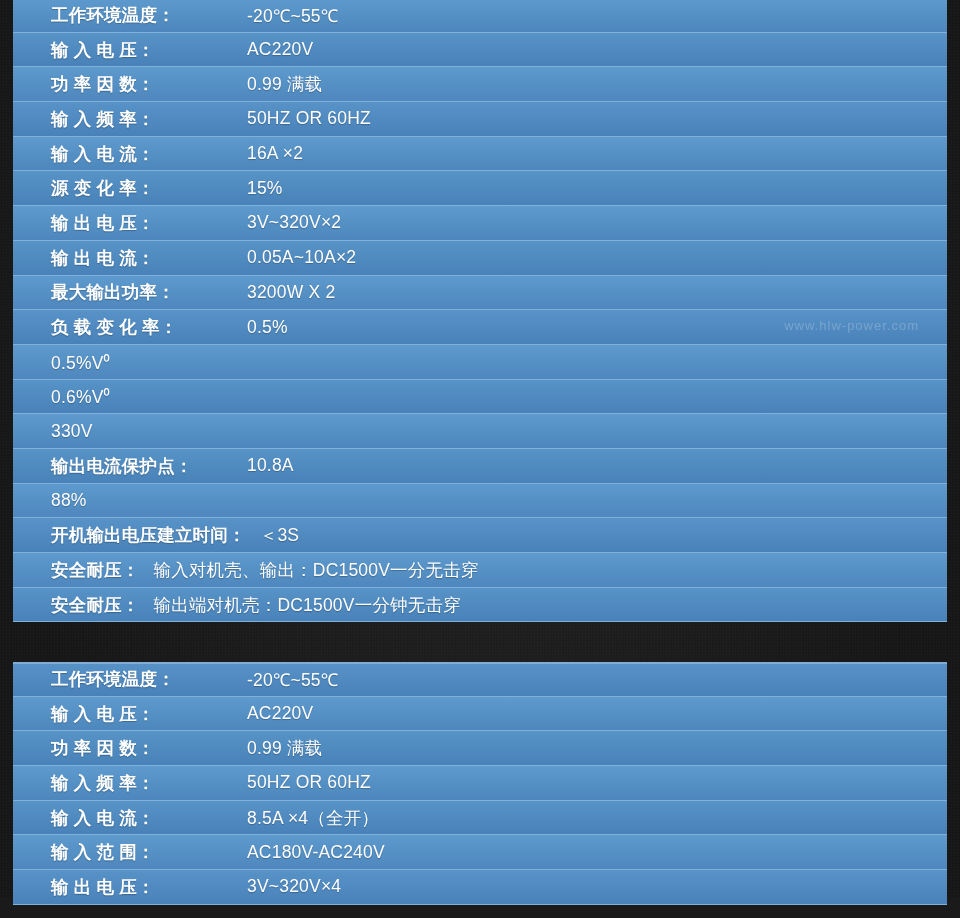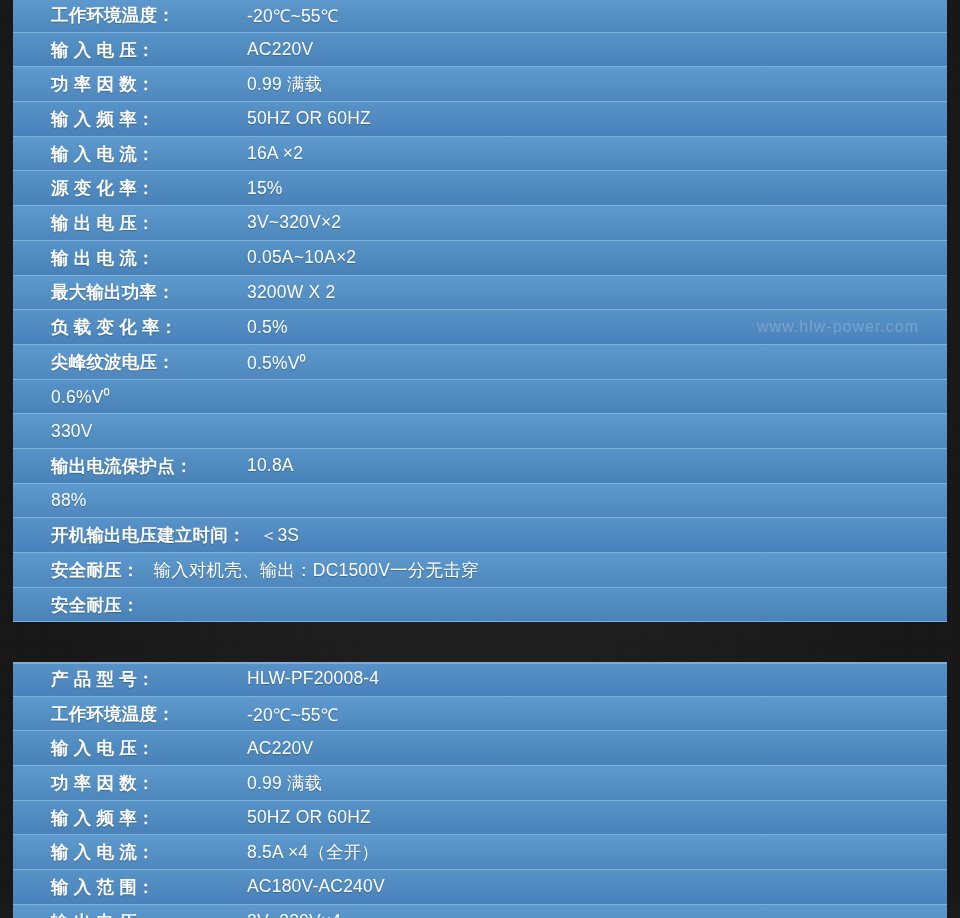--- a/index.html
+++ b/index.html
@@ -73,21 +73,21 @@
 
   
   .lbl-w-std { width: 196px; }
   .lbl-w-auto { width: auto; padding-right: 14px; }
 
   .watermark {
     position: absolute;
     right: 28px;
     top: 320px;
     color: rgba(255,255,255,0.22);
-    font-size: 16px;
+    font-size: 13px;
     letter-spacing: 1px;
     pointer-events: none;
   }
   .table-edge-top {
     position: absolute;
     left: 0; right: 0; top: 0;
     height: 2px;
     background: rgba(255,255,255,0.25);
   }
 </style>
@@ -132,21 +132,20 @@
     </div>
     <div class="row">
       <span class="label lbl-w-std">最大输出功率：</span>
       <span class="value">3200W X 2</span>
     </div>
     <div class="row">
       <span class="label lbl-w-std">负 载 变 化 率：</span>
       <span class="value">0.5%</span>
     </div>
     <div class="row">
-      <span class="label lbl-w-std">尖峰纹波电压：</span>
       <span class="value">0.5%V⁰</span>
     </div>
     <div class="row">
       <span class="value">0.6%V⁰</span>
     </div>
     <div class="row">
       <span class="value">330V</span>
     </div>
     <div class="row">
       <span class="label lbl-w-std">输出电流保护点：</span>
@@ -158,31 +157,28 @@
     <div class="row">
       <span class="label lbl-w-auto">开机输出电压建立时间：</span>
       <span class="value">＜3S</span>
     </div>
     <div class="row">
       <span class="label lbl-w-auto">安全耐压：</span>
       <span class="value">输入对机壳、输出：DC1500V一分无击穿</span>
     </div>
     <div class="row">
       <span class="label lbl-w-auto">安全耐压：</span>
+      <span class="value">输出端对机壳：DC1500V一分钟无击穿</span>
     </div>
     <div class="watermark">www.hlw-power.com</div>
   </div>
 
   <div class="spec-table table-2">
     <div class="table-edge-top"></div>
     <div class="row">
-      <span class="label lbl-w-std">产 品 型 号：</span>
-      <span class="value">HLW-PF20008-4</span>
-    </div>
-    <div class="row">
       <span class="label lbl-w-std">工作环境温度：</span>
       <span class="value">-20℃~55℃</span>
     </div>
     <div class="row">
       <span class="label lbl-w-std">输 入 电 压：</span>
       <span class="value">AC220V</span>
     </div>
     <div class="row">
       <span class="label lbl-w-std">功 率 因 数：</span>
       <span class="value">0.99 满载</span>

